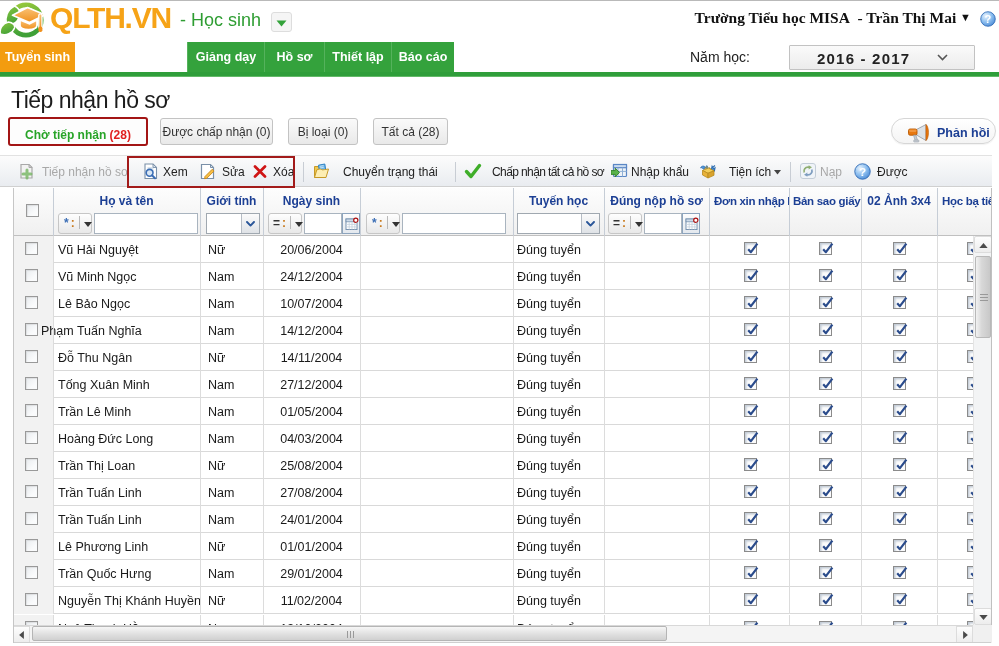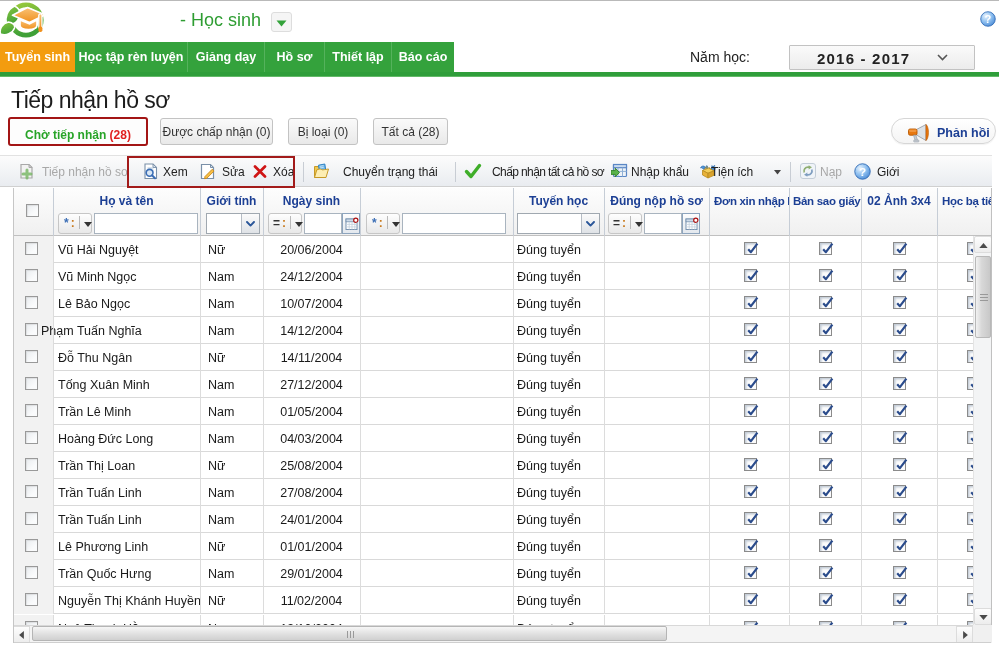--- a/index.html
+++ b/index.html
@@ -96,42 +96,43 @@
         </defs>
     <circle cx="26" cy="20" r="15.2" fill="none" stroke="url(#lgr)" stroke-width="4.8"></circle>
     <path d="M12 4 L23 12 L10 23z" fill="#fff"></path>
     <path d="M14.5 6 C7.5 9.5 4.5 17.5 6.5 24.5 C12.5 26 18.5 22 19.5 15 C20.2 11 18 7.5 14.5 6z" fill="url(#lgl)" stroke="#fff" stroke-width="1.5"></path>
     <path d="M8.5 22 C2.5 23.5 -1 28.5 0.5 34 C6 36 12.5 33.5 14.5 28 C15.2 25.5 13 22.5 8.5 22z" fill="url(#lgl)" stroke="#fff" stroke-width="1.5"></path>
     <path d="M27.5 7.5 L45 14.7 L29.5 22.5 L12.5 15.3z" fill="url(#ogr)" stroke="#fff" stroke-width="1.7" stroke-linejoin="round"></path>
     <path d="M20 20 v5.2 c0 2.8 3.9 4.3 8.5 4.3 s8.5-1.5 8.5-4.3 V20 l-7.5 3.7z" fill="url(#ogr)" stroke="#fff" stroke-width="1.7"></path>
     <rect x="38.8" y="13.8" width="3.2" height="15" rx="1.5" fill="url(#ogr)" stroke="#fff" stroke-width="1.3"></rect>
     <rect x="38.4" y="26.5" width="4" height="5.5" rx="1.8" fill="#F0911E"></rect>
   </svg>
+  <div id="logotxt">QLTH.VN</div>
   <div id="hsindic">- Học sinh</div>
   <div id="hsdd">
         <svg width="11" height="7" viewBox="0 0 11 7">
           <path d="M0.5 0.5 h10 L5.5 6.5z" fill="#33a23a"></path>
         </svg>
       </div>
+  <div id="topright">Trường Tiểu học MISA&nbsp; - Trần Thị Mai <span style="font-size:11px;vertical-align:2px">▼</span></div>
   <div id="helptop"><svg width="16" height="16" viewBox="0 0 18 18">
           <defs>
             <radialGradient id="hg" cx="0.35" cy="0.3" r="0.9">
               <stop offset="0" stop-color="#e8f3fd"></stop>
               <stop offset="0.45" stop-color="#8fc0f0"></stop>
               <stop offset="1" stop-color="#3478cc"></stop>
             </radialGradient>
           </defs>
           <circle cx="9" cy="9" r="8.2" fill="url(#hg)" stroke="#2a66b2" stroke-width="0.9"></circle>
           <text x="9" y="13.4" font-family="Liberation Sans" font-size="12.5" font-weight="bold" fill="#fff" text-anchor="middle">?</text>
         </svg></div>
 </div>
 
 <div id="nav">
   <div class="tab active" style="left:0;width:75px">Tuyển sinh</div>
-  <div class="tab" style="left:75px;width:112px">Học tập rèn luyện</div>
   <div class="tab" style="left:188px;width:76px">Giảng dạy</div>
   <div class="tab" style="left:265px;width:59px">Hồ sơ</div>
   <div class="tab" style="left:325px;width:66px">Thiết lập</div>
   <div class="tab" style="left:392px;width:62px">Báo cáo</div>
   <div class="tabsep" style="left:187px"></div>
   <div class="tabsep" style="left:264px"></div>
   <div class="tabsep" style="left:324px"></div>
   <div class="tabsep" style="left:391px"></div>
 </div>
 <div id="greenstrip"></div>
@@ -224,21 +225,21 @@
       </div>
   <div class="ti" style="left:699px">
         <span class="ic"><svg width="18" height="17" viewBox="0 0 18 17">
             <path d="M5.2 3.2 c-1.8-0.6-3.2 0.3-3.6 1.8 l1.5-0.4 1 1.6 1.8-0.4 0.2-1.8z M8 2.6 l1.8 3.8 -1.2 1.6 -2.2-4z" fill="#4f96d8" stroke="#2e6db0" stroke-width="0.7"></path>
             <path d="M13.5 4.5 l2.5-2 m-2.9 0.7 l1.6 2.6 1.3-0.9 -0.6 3 -3-1.2z" fill="#4f96d8" stroke="#2e6db0" stroke-width="1.1"></path>
             <path d="M3.5 7.5 L9.5 5 l5.5 2.8 -6 2.5z" fill="#f5cf59" stroke="#b98c1e" stroke-width="0.8"></path>
             <path d="M3.5 7.5 v4.5 l5.5 3 v-4.7z" fill="#e8b23a" stroke="#b98c1e" stroke-width="0.8"></path>
             <path d="M15 7.8 v4.5 l-6 2.7 v-4.7z" fill="#d9a32e" stroke="#b98c1e" stroke-width="0.8"></path>
             <path d="M6 6.3 c0-1.5 1.2-2.4 2.6-2.4 m1.6 0.6 c0.8 0.4 1.2 1 1.2 1.9" stroke="#b98c1e" stroke-width="1" fill="none"></path>
           </svg></span>
-        <span class="tx" style="left:12px">Tiện ích</span>
+        <span class="tx" style="left:30px">Tiện ích</span>
         <svg width="7" height="5" viewBox="0 0 7 5" style="position:absolute;left:75px;top:14px">
           <path d="M0 0 h7 L3.5 4.5z" fill="#444"></path>
         </svg>
       </div>
   <div class="tsep" style="left:790px"></div>
   <div class="ti" style="left:800px">
         <span class="ic"><svg width="16" height="16" viewBox="0 0 16 16">
             <rect x="0.5" y="0.5" width="15" height="15" rx="2.5" fill="#f0f4f8" stroke="#c3cdd7"></rect>
             <path d="M4.2 9.5 A4 4 0 0 1 8 4.2 l1.5 0" stroke="#8fae72" stroke-width="1.7" fill="none"></path>
             <path d="M8.6 2.2 L12 4.3 L8.6 6.4z" fill="#8fae72"></path>
@@ -252,21 +253,21 @@
             <defs>
               <radialGradient id="hg" cx="0.35" cy="0.3" r="0.9">
                 <stop offset="0" stop-color="#e8f3fd"></stop>
                 <stop offset="0.45" stop-color="#8fc0f0"></stop>
                 <stop offset="1" stop-color="#3478cc"></stop>
               </radialGradient>
             </defs>
             <circle cx="9" cy="9" r="8.2" fill="url(#hg)" stroke="#2a66b2" stroke-width="0.9"></circle>
             <text x="9" y="13.4" font-family="Liberation Sans" font-size="12.5" font-weight="bold" fill="#fff" text-anchor="middle">?</text>
           </svg></span>
-        <span class="tx" style="left:23px">Giới</span>
+        <span class="tx" style="left:23px">Được</span>
       </div>
 </div>
 <div id="redbox"></div>
 
 <div id="grid">
   <div style="position:absolute;left:0;top:0;width:13px;height:456px;background:#fff;z-index:6"></div>
       <div style="position:absolute;left:13px;top:0;width:1px;height:455px;background:#c6c6c6;z-index:7"></div>
       <div style="position:absolute;left:991px;top:0;width:1px;height:437px;background:#c0c0c0;z-index:4"></div>
   <div id="ghead">
     <div class="cbu" style="left:26px;top:16px"></div>

